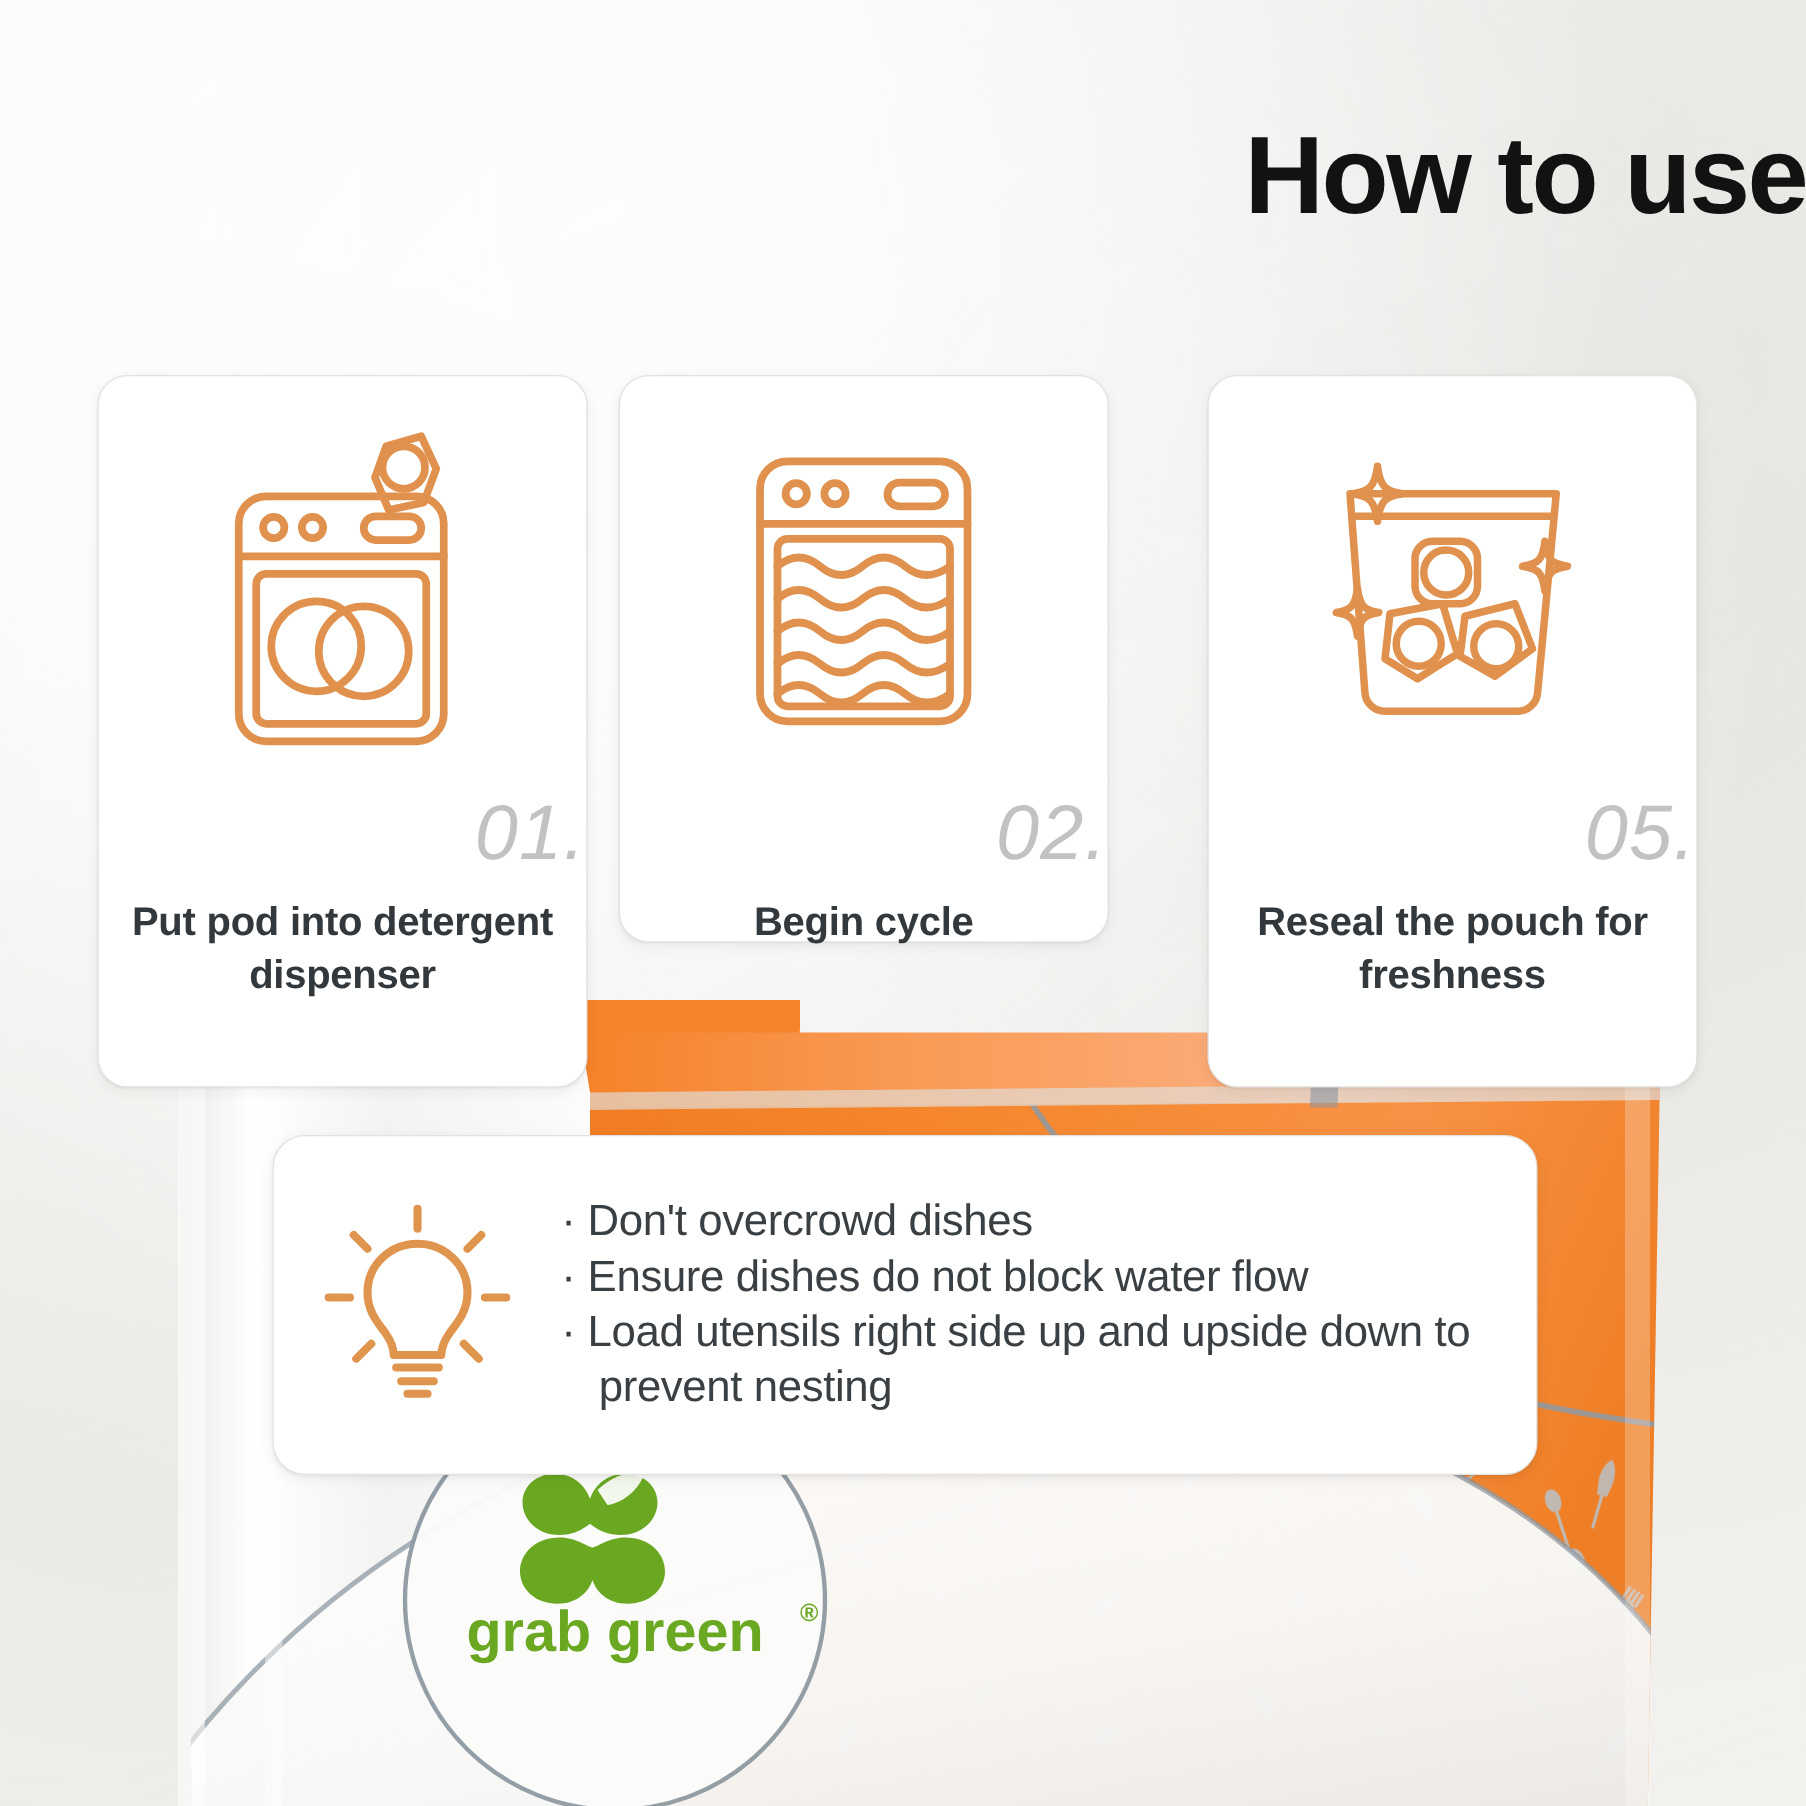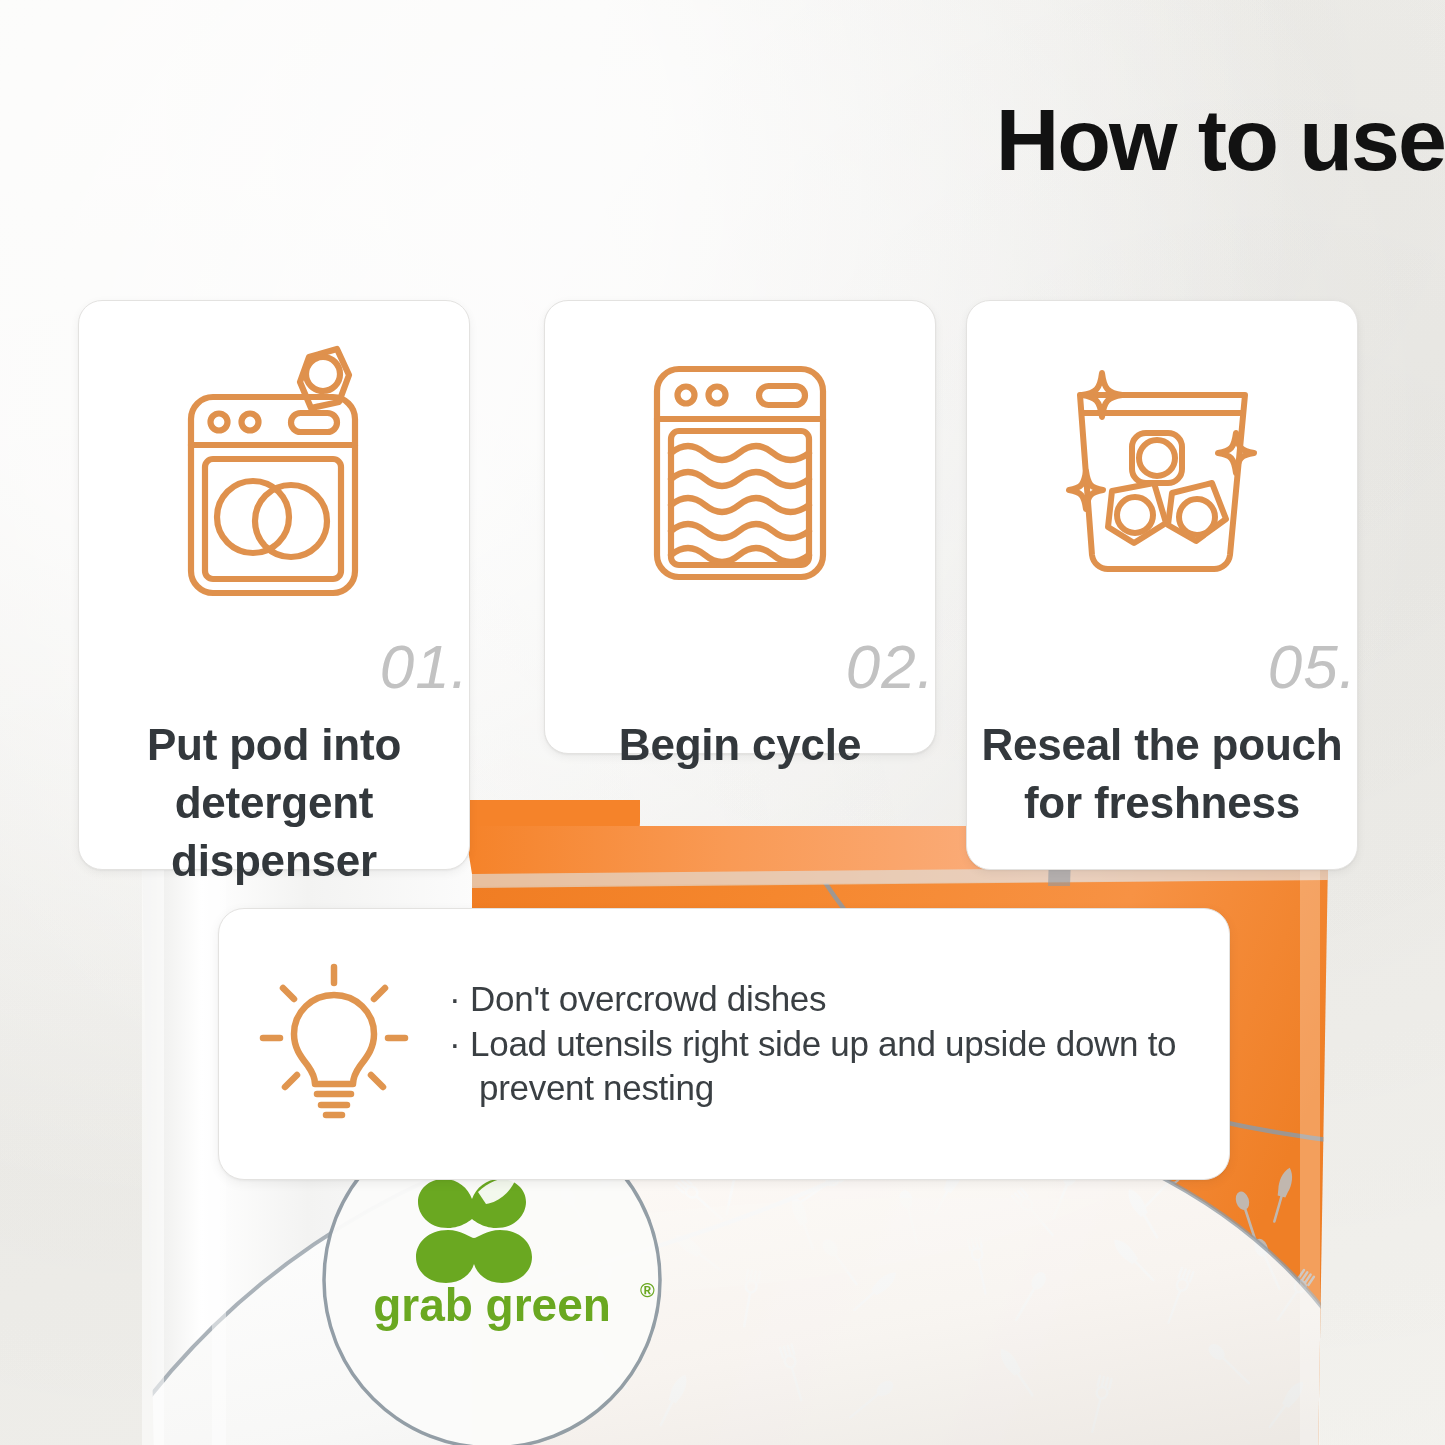--- a/index.html
+++ b/index.html
@@ -55,21 +55,21 @@
 
   
   .card {
     position:absolute;
     background:#ffffff;
     border-radius:24px;
     border:1px solid #e3e2e0;
     box-shadow:0 3px 10px rgba(0,0,0,.055), 0 1px 2px rgba(0,0,0,.05);
   }
   #card-1 { left:78px;  top:300px; width:392px; height:570px; }
-  #card-2 { left:544px; top:300px; width:392px; height:454px; }
+  #card-2 { left:495px; top:300px; width:392px; height:454px; }
   #card-3 { left:966px; top:300px; width:392px; height:570px; }
 
   .card-icon {
     position:absolute;
     left:0; top:28px;
     width:100%;
     display:flex;
     align-items:center;
     justify-content:center;
     height:290px;
@@ -84,21 +84,21 @@
     font-weight:400;
     font-style:italic;
     letter-spacing:1px;
     font-family:"Liberation Sans", sans-serif;
   }
   .card-label {
     position:absolute;
     left:14px; top:415px;
     width:calc(100% - 28px);
     text-align:center;
-    font-size:44px;
+    font-size:32px;
     font-weight:700;
     color:#33383c;
     line-height:1.32;
     letter-spacing:-.2px;
   }
 
   
   #tips-card {
     position:absolute;
     left:218px; top:908px;
@@ -370,18 +370,22 @@
         <path d="M124,124 l-12,-12"></path>
       </svg>
     </div>
     <div id="tips-list">
       <div class="tip">
         <span class="dot">·</span>
         <span>Don't overcrowd dishes</span>
       </div>
       <div class="tip">
         <span class="dot">·</span>
+        <span>Ensure dishes do not block water flow</span>
+      </div>
+      <div class="tip">
+        <span class="dot">·</span>
         <span>Load utensils right side up and upside down to prevent nesting</span>
       </div>
     </div>
   </div>
 
 </div>
 
 </body></html>

